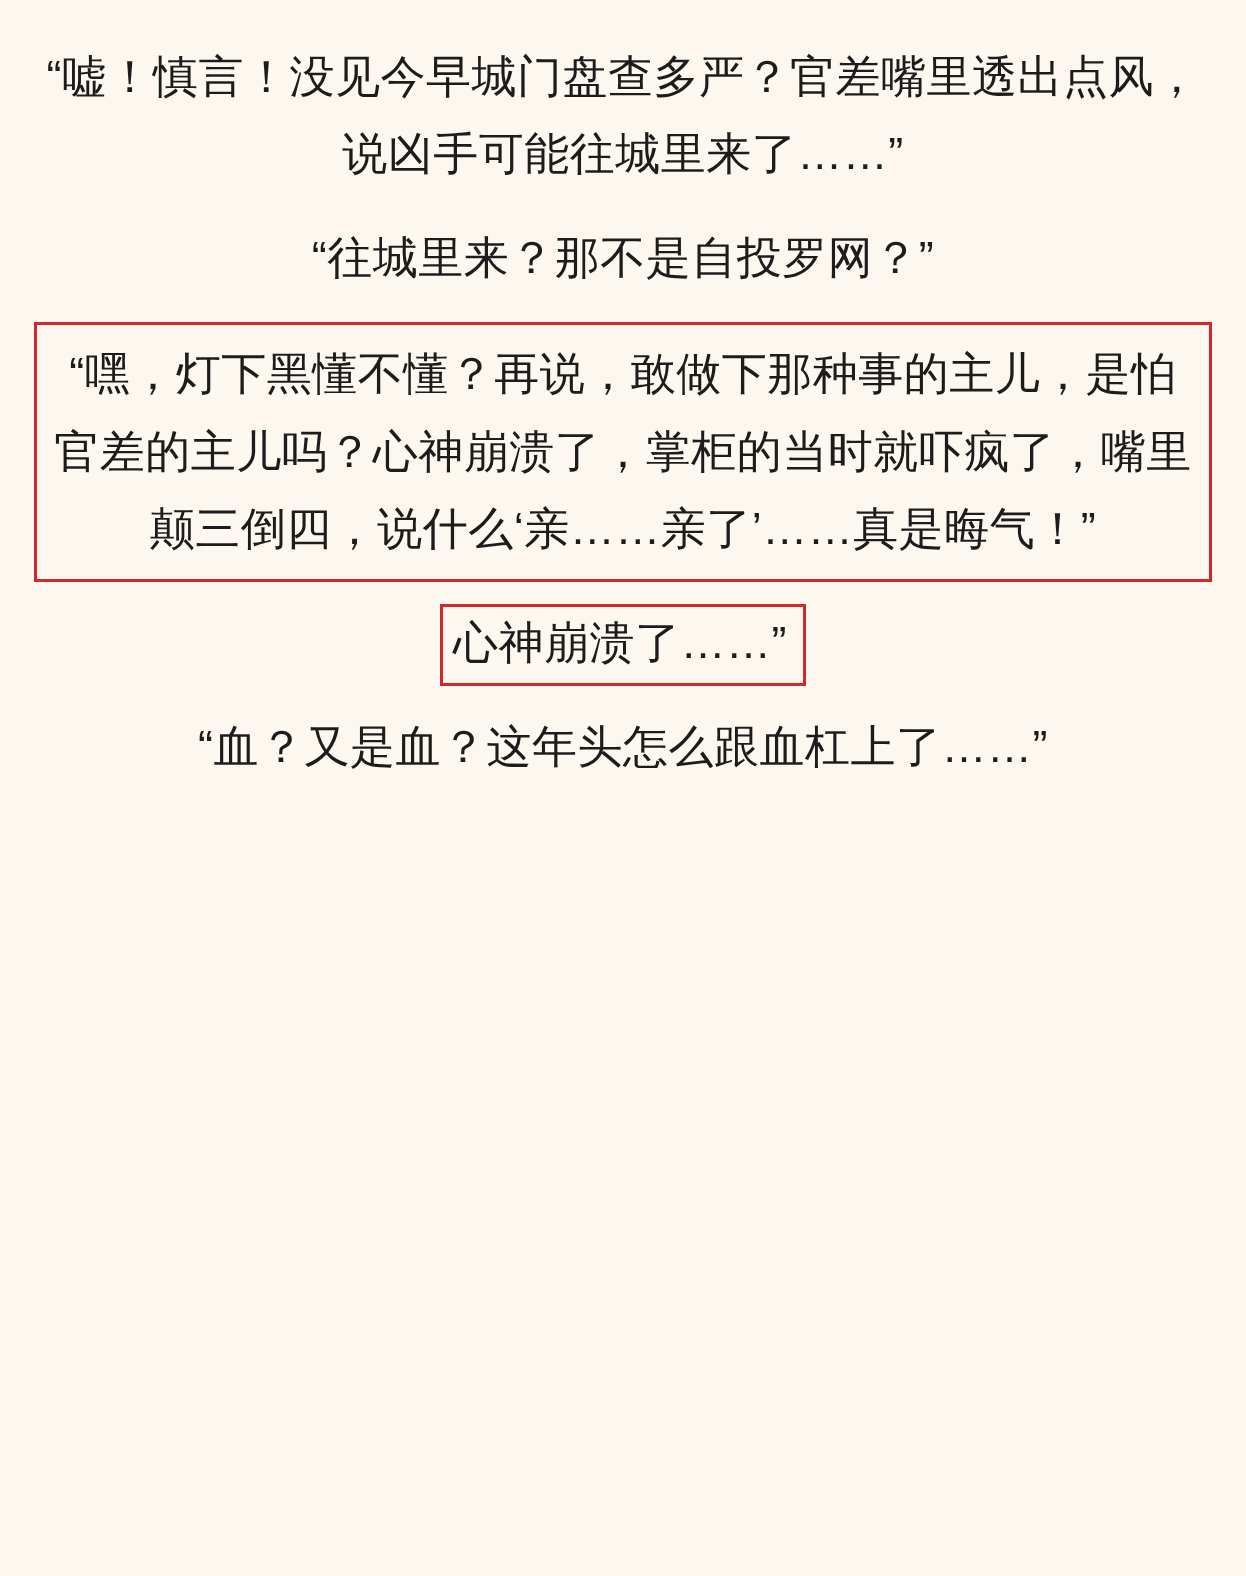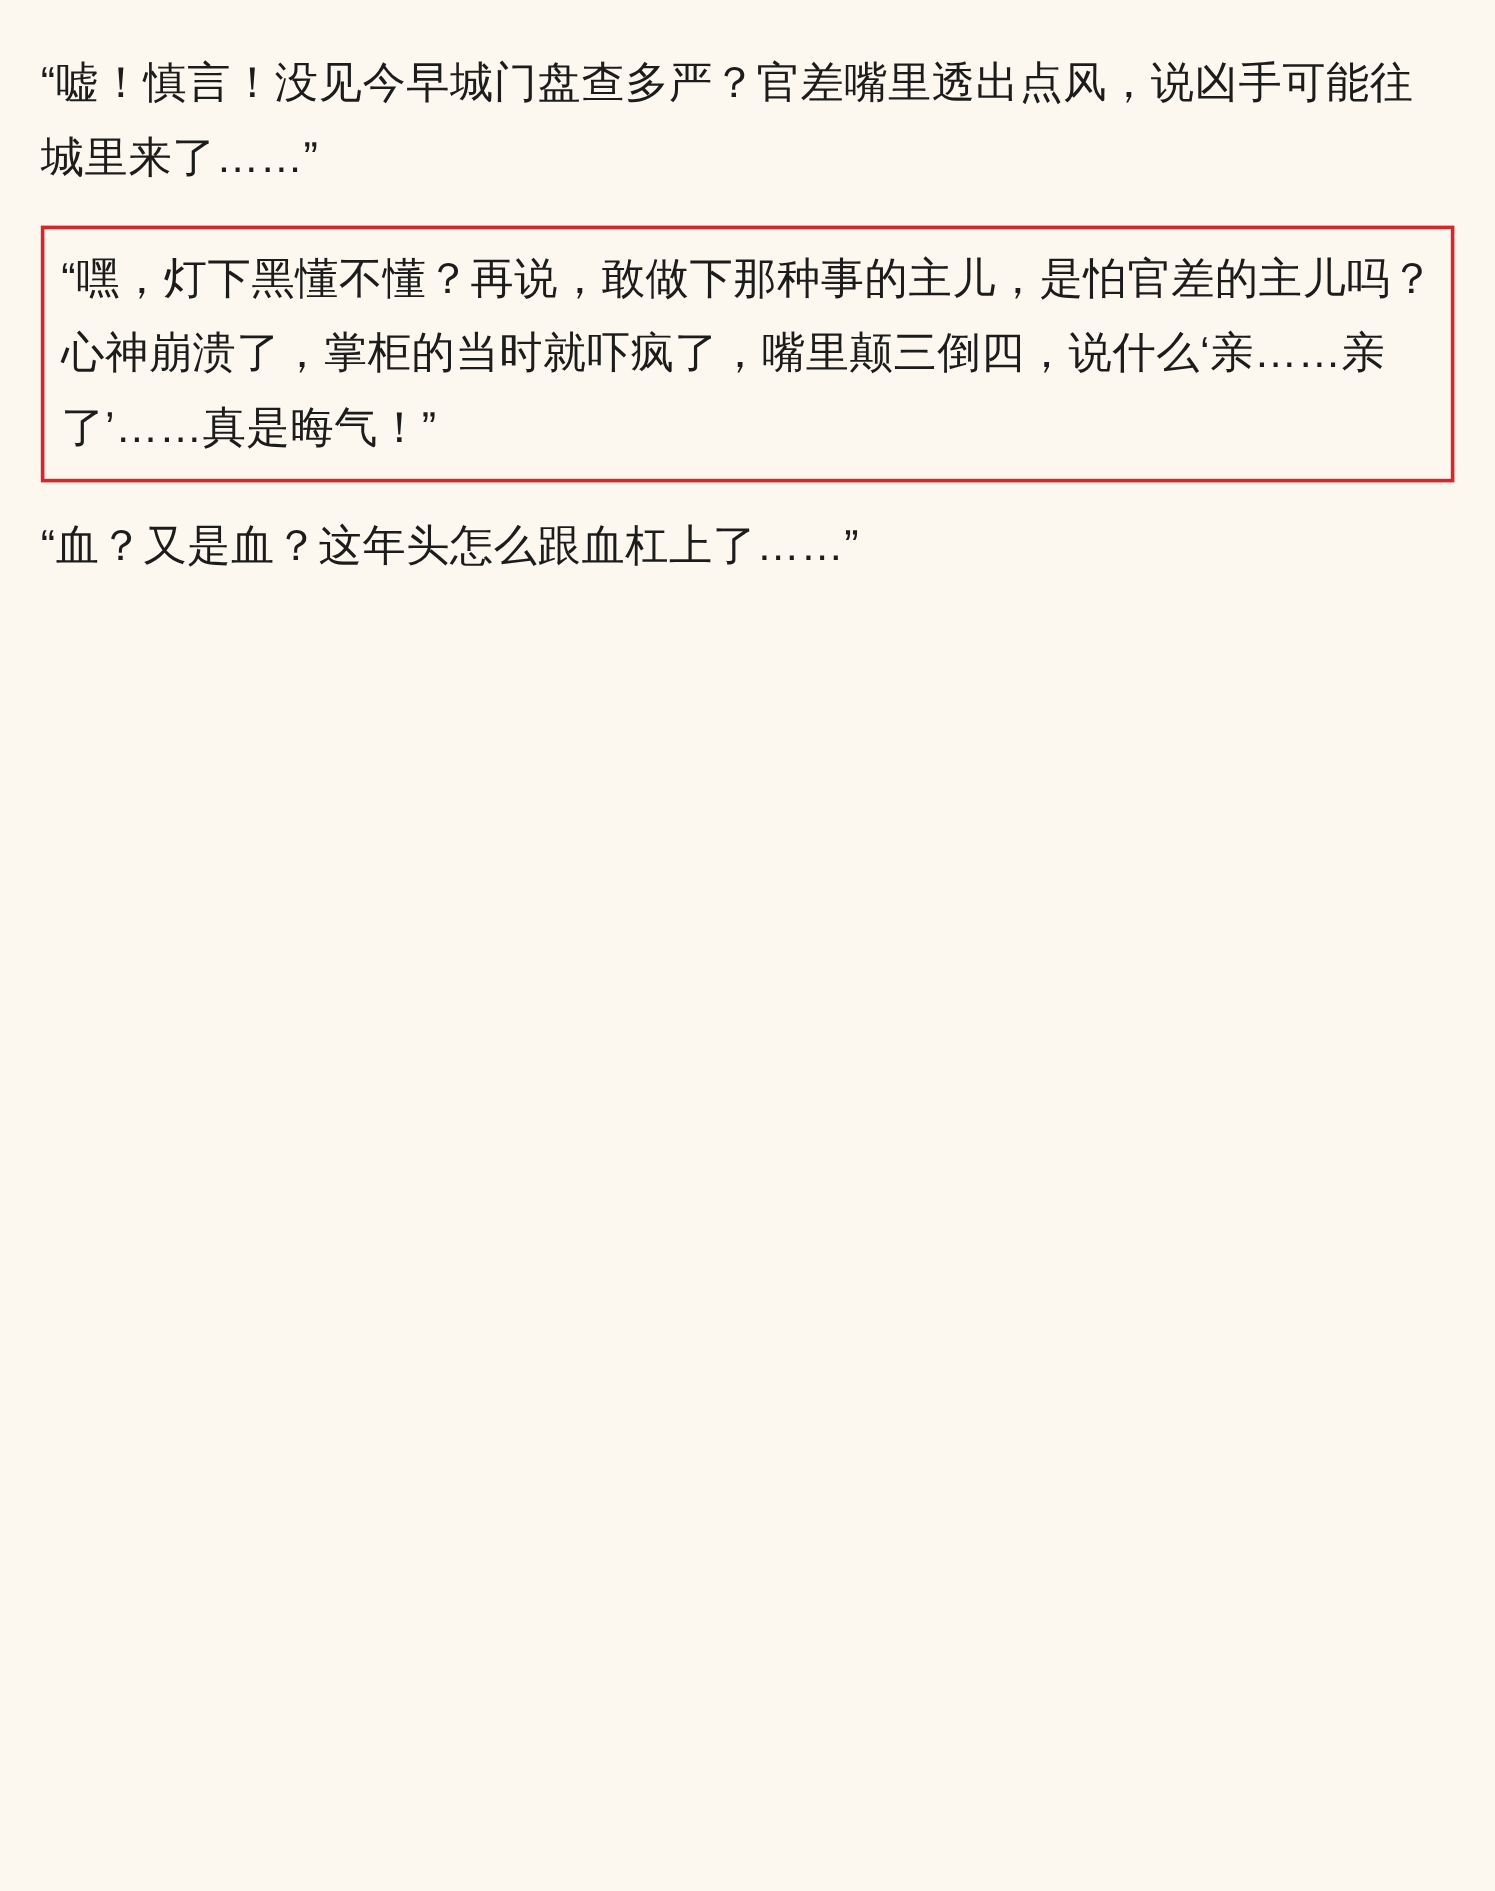--- a/index.html
+++ b/index.html
@@ -14,25 +14,25 @@
     color: #1c1c1c;
   }
   .page {
     box-sizing: border-box;
     width: 1246px;
     min-height: 1576px;
     padding: 38px 34px 30px 34px;
     background: #fdf8ef;
   }
   .para {
-    font-size: 36px;
+    font-size: 45px;
     line-height: 1.72;
     letter-spacing: 0.5px;
     margin: 0 0 26px 0;
-    text-align: left;
+    text-align: center;
     word-break: break-all;
   }
   .para.last {
     margin-bottom: 0;
   }
   .boxed-para {
     box-sizing: border-box;
     border: 3px solid #d6252b;
     padding: 10px 14px 12px 14px;
     margin: 0 0 18px 0;
@@ -57,26 +57,27 @@
     margin-top: 36px;
   }
 </style>
 </head>
 <body>
 
 <div class="page">
 
   <p class="para">“嘘！慎言！没见今早城门盘查多严？官差嘴里透出点风，说凶手可能往城里来了……”</p>
 
+  <p class="para">“往城里来？那不是自投罗网？”</p>
 
   <div class="boxed-para">
     <p class="para">“嘿，灯下黑懂不懂？再说，敢做下那种事的主儿，是怕官差的主儿吗？心神崩溃了，掌柜的当时就吓疯了，嘴里颠三倒四，说什么‘亲……亲了’……真是晦气！”</p>
   </div>
 
   <p class="para tight">
-    
+    <span class="inline-box-wrap"><span class="hl-inline">心神崩溃了……”</span></span>
   </p>
 
 
   <p class="para">“血？又是血？这年头怎么跟血杠上了……”</p>
 
 
 </div>
 
 </body></html>

